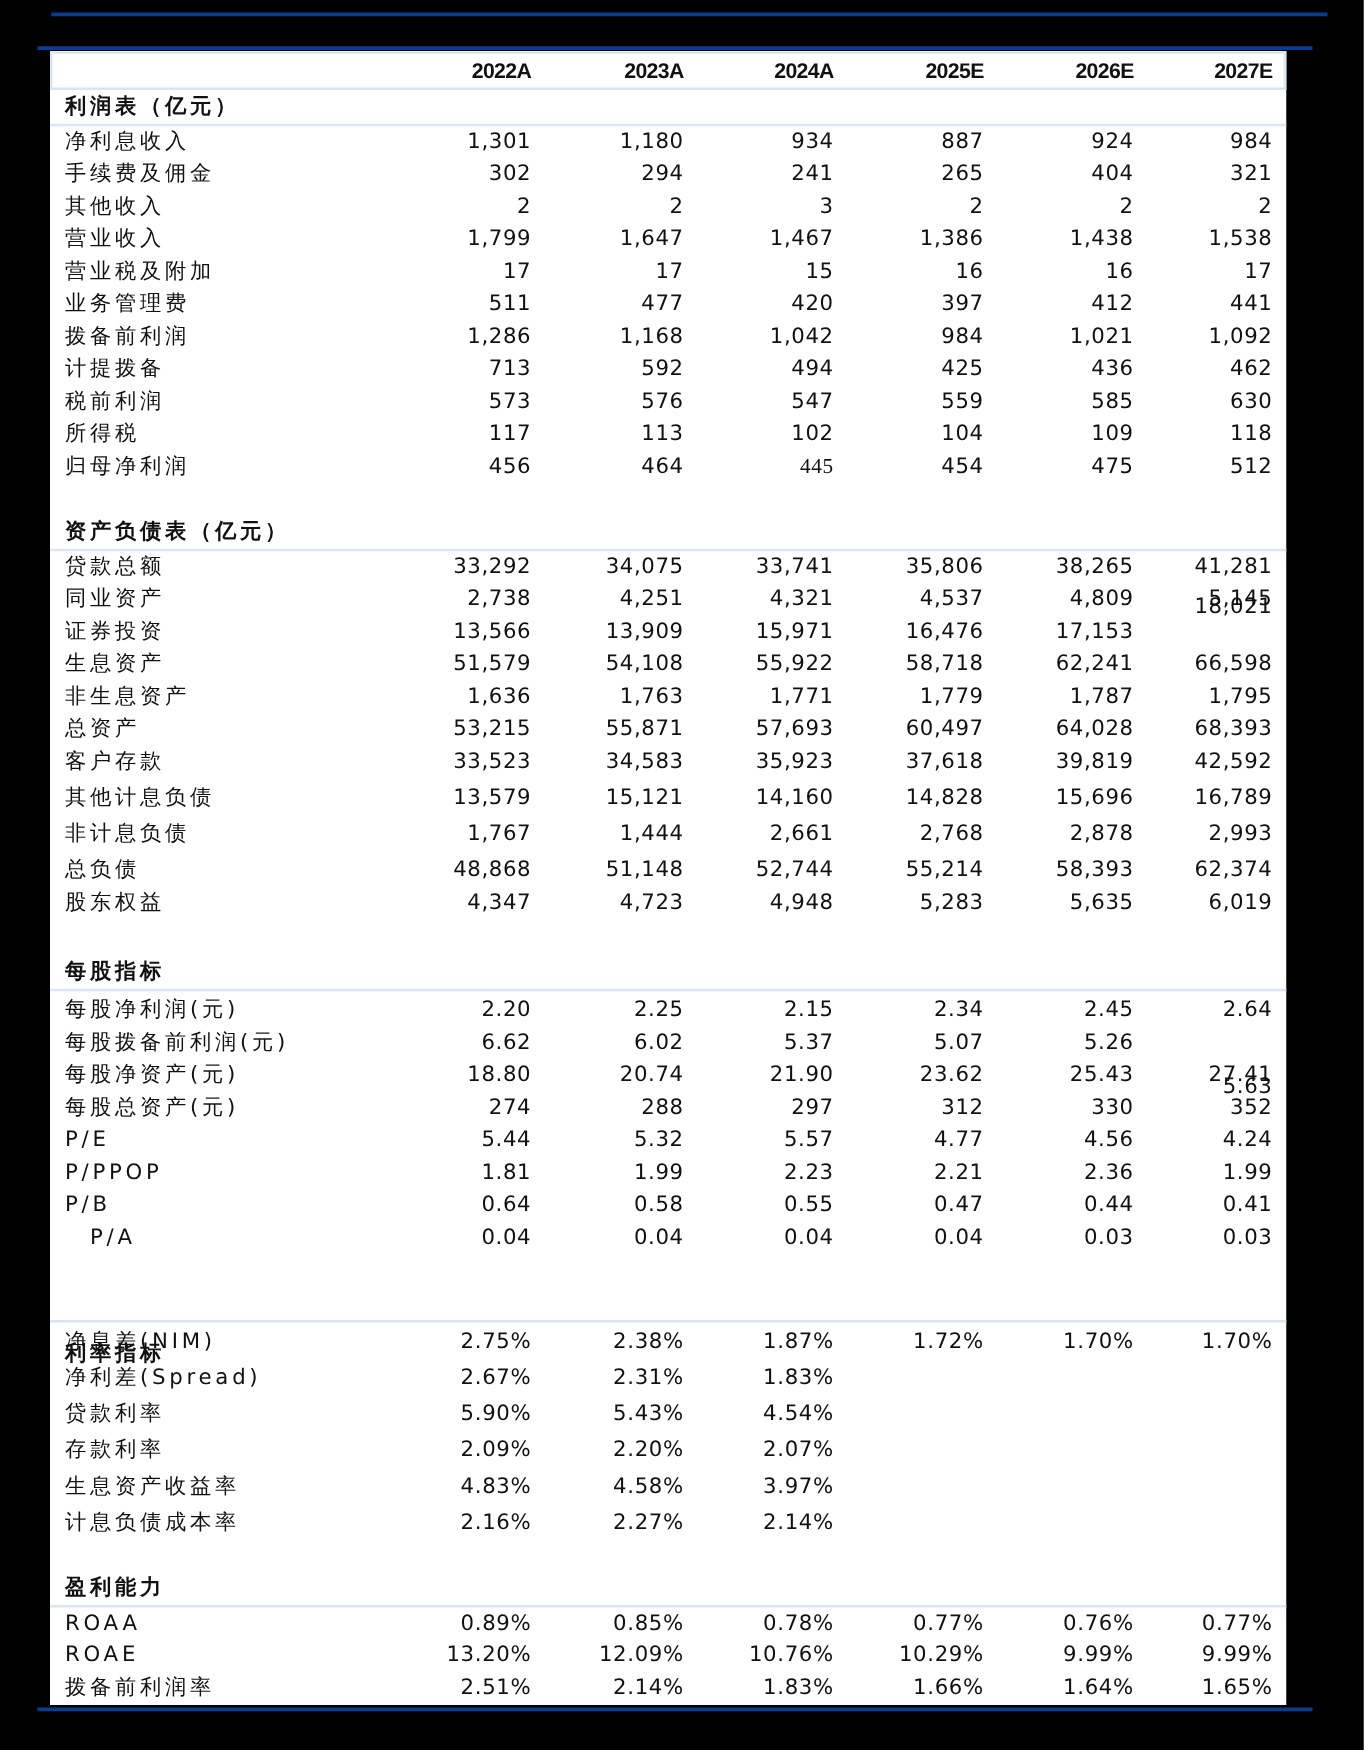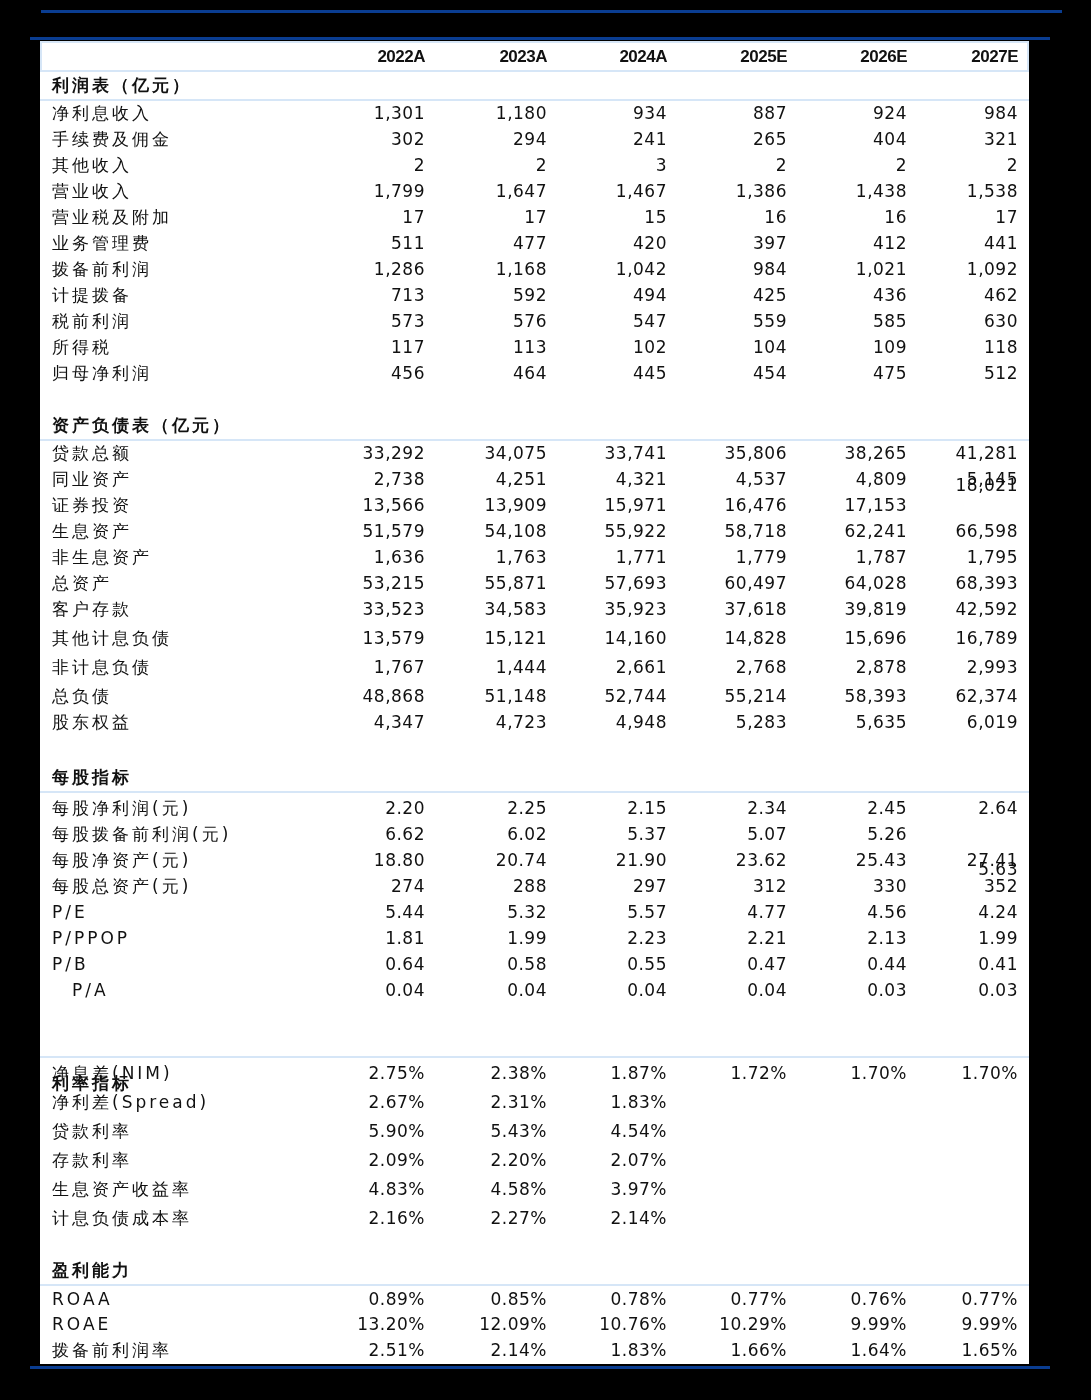--- a/index.html
+++ b/index.html
@@ -132,21 +132,21 @@
       <div class="cell num c1" style="top: 294px;">113</div>
       <div class="cell num c2" style="top: 294px;">102</div>
       <div class="cell num c3" style="top: 294px;">104</div>
       <div class="cell num c4" style="top: 294px;">109</div>
       <div class="cell num c5" style="top: 294px;">118</div>
     </div>
     <div>
       <div class="cell label" style="top: 320px;">归母净利润</div>
       <div class="cell num c0" style="top: 320px;">456</div>
       <div class="cell num c1" style="top: 320px;">464</div>
-      <div class="cell num c2" style="top: 320px;">445</div>
+      <div class="cell num c2" style="top: 320px; font-family: Liberation Serif, serif;">445</div>
       <div class="cell num c3" style="top: 320px;">454</div>
       <div class="cell num c4" style="top: 320px;">475</div>
       <div class="cell num c5" style="top: 320px;">512</div>
     </div>
     <div class="cell label sect" style="top: 372px;">资产负债表（亿元）</div>
     <div class="sep" style="top: 398px;"></div>
     <div>
       <div class="cell label" style="top: 400px;">贷款总额</div>
       <div class="cell num c0" style="top: 400px;">33,292</div>
       <div class="cell num c1" style="top: 400px;">34,075</div>
@@ -291,21 +291,21 @@
       <div class="cell num c3" style="top: 859px;">4.77</div>
       <div class="cell num c4" style="top: 859px;">4.56</div>
       <div class="cell num c5" style="top: 859px;">4.24</div>
     </div>
     <div>
       <div class="cell label" style="top: 885px;">P/PPOP</div>
       <div class="cell num c0" style="top: 885px;">1.81</div>
       <div class="cell num c1" style="top: 885px;">1.99</div>
       <div class="cell num c2" style="top: 885px;">2.23</div>
       <div class="cell num c3" style="top: 885px;">2.21</div>
-      <div class="cell num c4" style="top: 885px;">2.13</div>
+      <div class="cell num c4" style="top: 885px;">2.36</div>
       <div class="cell num c5" style="top: 885px;">1.99</div>
     </div>
     <div>
       <div class="cell label" style="top: 911px;">P/B</div>
       <div class="cell num c0" style="top: 911px;">0.64</div>
       <div class="cell num c1" style="top: 911px;">0.58</div>
       <div class="cell num c2" style="top: 911px;">0.55</div>
       <div class="cell num c3" style="top: 911px;">0.47</div>
       <div class="cell num c4" style="top: 911px;">0.44</div>
       <div class="cell num c5" style="top: 911px;">0.41</div>

